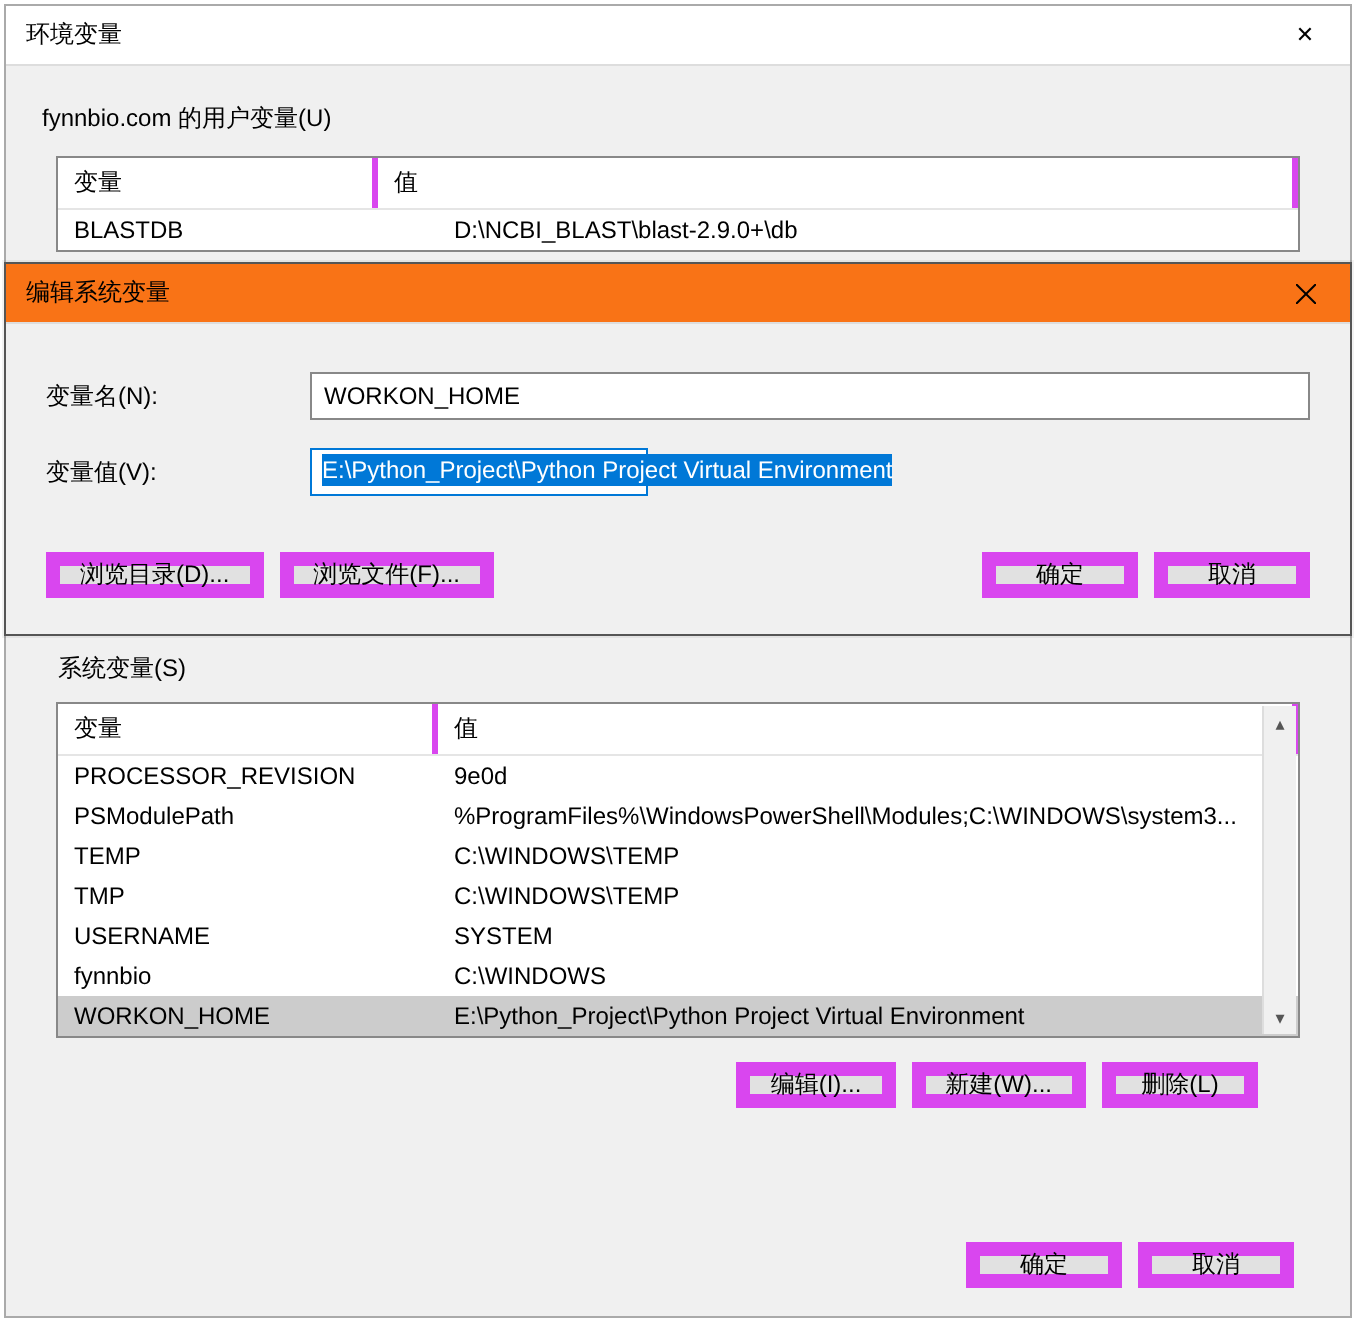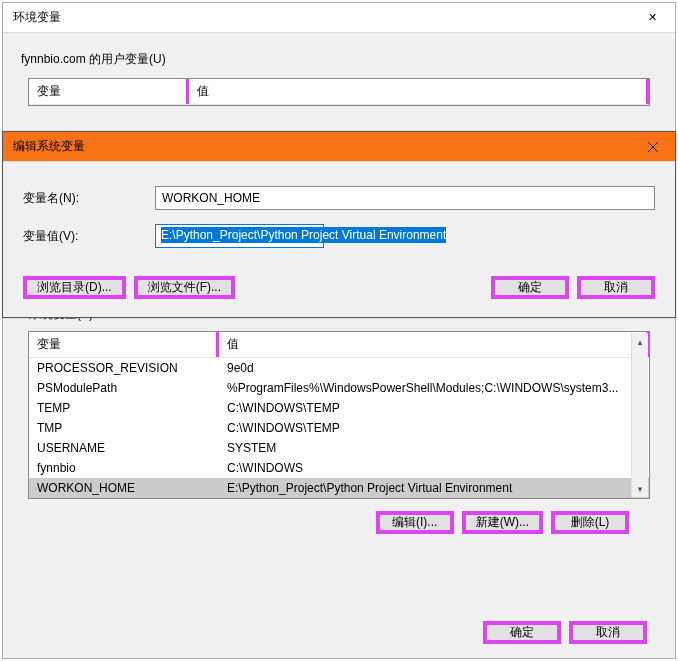--- a/index.html
+++ b/index.html
@@ -19,21 +19,21 @@
 .td{padding:3px 8px}
 .td.var{width:190px}
 .td.val{flex:1;white-space:nowrap;overflow:hidden;text-overflow:ellipsis}
 .sys-table{background:#fff;border:1px solid #888;width:622px;margin:0 auto 12px;position:relative}
 .sys-head{display:flex;border-bottom:1px solid #e5e5e5}
 .sys-head .th.var{width:190px}
 .sys-body .tr.selected{background:#ccc}
 .scrollbar{position:absolute;right:1px;top:1px;bottom:1px;width:17px;background:#f0f0f0;border-left:1px solid #ddd}
 .scroll-up,.scroll-down{height:17px;display:flex;align-items:center;justify-content:center;font-size:9px;color:#555}
 .btnrow{display:flex;justify-content:flex-end;gap:8px;padding:0 28px 14px}
-.btn{min-width:78px;height:23px;border:4px solid #d946ef;background:#e1e1e1;padding:0 10px;cursor:default;display:flex;align-items:center;justify-content:center}
+.btn{min-width:78px;height:23px;border:7px solid #d946ef;background:#e1e1e1;padding:0 10px;cursor:default;display:flex;align-items:center;justify-content:center}
 .dialog2{position:absolute;left:2px;top:131px;width:674px;border:1px solid #555;background:#f0f0f0;box-shadow:0 0 0 1px rgba(0,0,0,.05)}
 .dialog2 .titlebar{background:#f97316;border-bottom:1px solid #ddd}
 .dialog2 .closebtn svg{width:10px;height:10px}
 .form{padding:24px 20px 8px}
 .frow{display:flex;align-items:center;margin-bottom:14px}
 .flabel{width:132px}
 .finput{flex:1;height:24px;border:1px solid #0078d7;padding:2px 6px;background:#fff;outline:none}
 .dlg-btns{display:flex;gap:8px;padding:6px 20px 18px}
 .dlg-btns .spacer{flex:1}
 .win1{left:2px;top:2px;width:674px;height:657px}
@@ -57,20 +57,22 @@
   <div class="content">
 
     <div style="margin-bottom:10px">fynnbio.com 的用户变量(U)</div>
     <div class="table">
       <div class="thead">
         <div class="th var">变量</div>
         <div class="th val">值</div>
       </div>
       <div class="tbody">
         <div class="tr">
+          <div class="td var">BLASTDB</div>
+          <div class="td val">D:\NCBI_BLAST\blast-2.9.0+\db</div>
         </div>
       </div>
     </div>
 
     <div class="sys-section">
       <div class="sys-label">系统变量(S)</div>
       <div class="sys-table">
         <div class="sys-head">
           <div class="th var">变量</div>
           <div class="th val">值</div>

